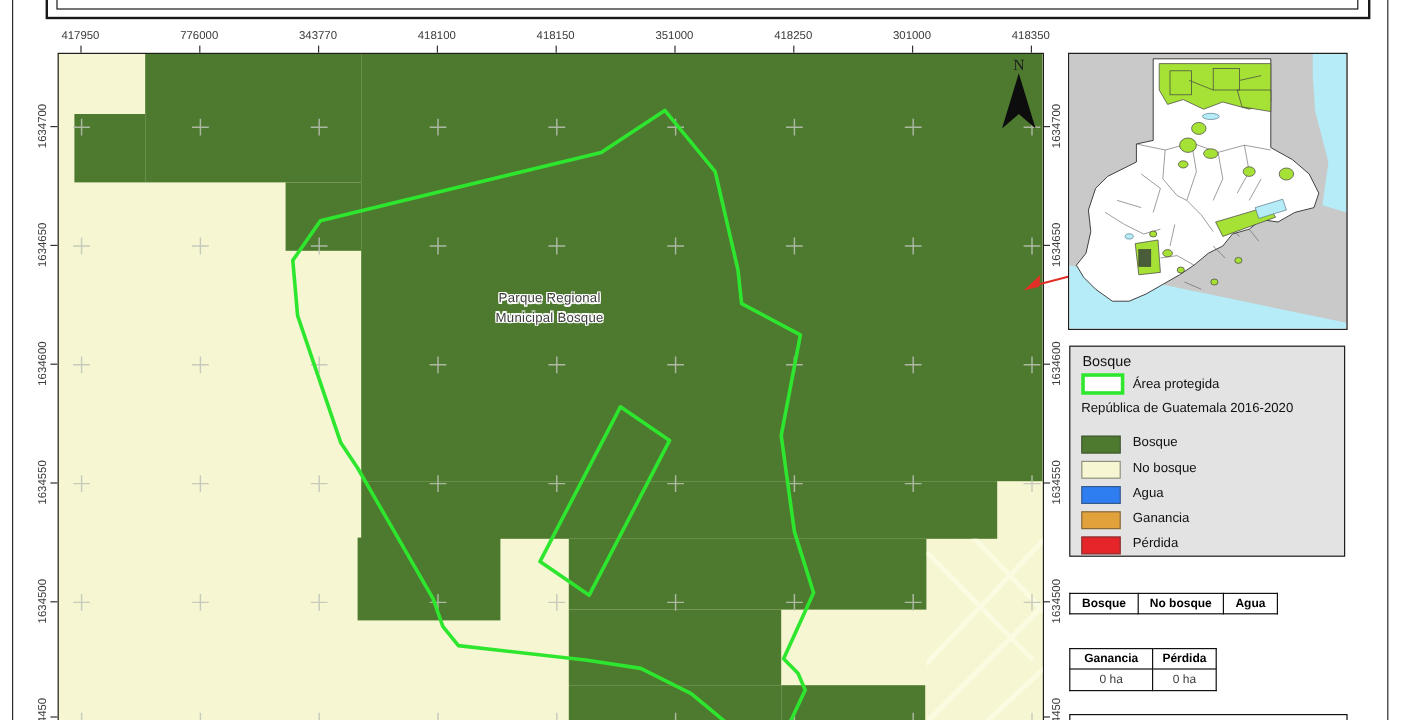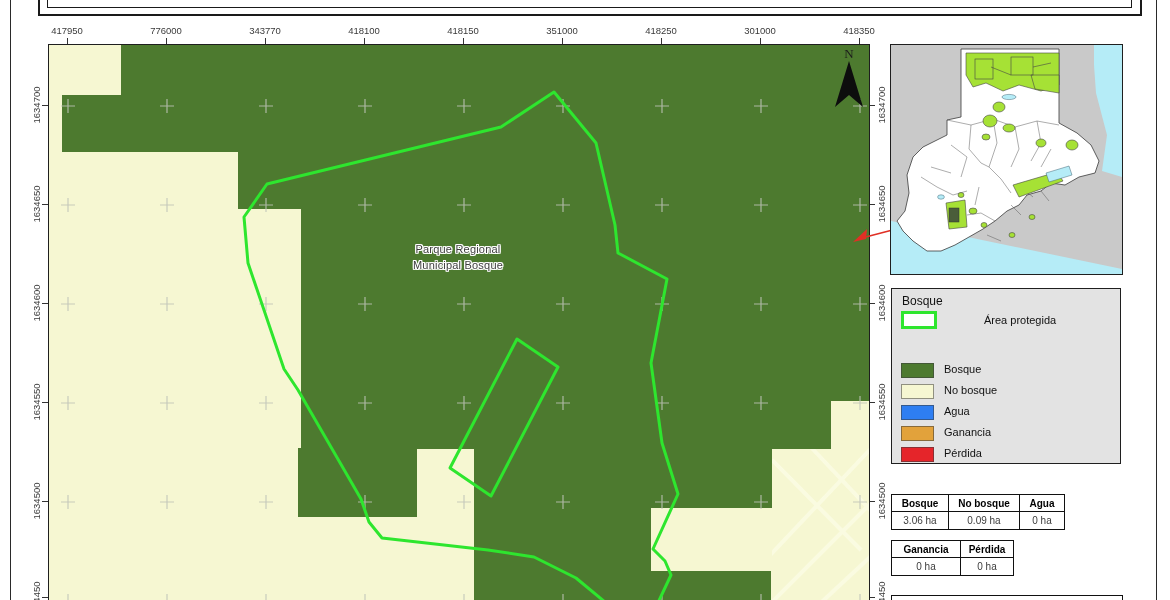--- a/index.html
+++ b/index.html
@@ -23,21 +23,21 @@
   #north-n{position:absolute;left:800px;top:1px;transform:translateX(-50%);
            font-family:"Liberation Serif","DejaVu Serif",serif;font-size:13px;color:#1c1c1c;}
   
   #inset{position:absolute;left:890px;top:44px;width:231px;height:229px;
          border:1.6px solid #1f1f1f;background:#c9c9c9;overflow:hidden;}
   
   #legend{position:absolute;left:891px;top:288px;width:230px;height:176px;
           background:#e3e3e3;border:1.4px solid #1f1f1f;box-sizing:border-box;}
   #legend .lg-title{position:absolute;left:10px;top:5px;font-size:12px;color:#111;}
   .lg-protected-swatch{position:absolute;left:9px;top:22px;width:30px;height:12px;background:#fff;border:3px solid #2ee62e;}
-  .lg-protected-label{position:absolute;left:52px;top:25px;font-size:11px;color:#111;margin-left:40px;}
+  .lg-protected-label{position:absolute;left:52px;top:25px;font-size:11px;color:#111;}
   .lg-subtitle{position:absolute;left:9px;top:44px;font-size:11px;line-height:15px;color:#111;}
   .lg-item{position:absolute;left:9px;width:215px;height:14px;}
   .lg-sw{position:absolute;left:0;top:0;width:31px;height:13px;border:0.5px solid rgba(60,60,60,.55);}
   .lg-lab{position:absolute;left:43px;top:0px;font-size:11px;color:#111;}
   
   .stat-table{position:absolute;border-collapse:collapse;background:#fff;}
   .stat-table td,.stat-table th{border:1px solid #111;font-size:10px;text-align:center;padding:0 4px;}
   .stat-table th{font-weight:bold;color:#000;height:16px;}
   .stat-table td{color:#3c3c3c;height:17px;}
   .stat-table{border:1.5px solid #111;}
@@ -217,20 +217,21 @@
 
     <rect x="58" y="163" width="10" height="14" fill="#4a5d3a" stroke="#333" stroke-width="0.5"></rect>
   </svg>
 </div>
 
 <div id="legend">
   <div class="lg-title">Bosque</div>
   <div class="lg-protected-swatch" style="border-color: rgb(46, 230, 46);"></div>
   <div class="lg-protected-label">Área protegida</div>
   <div class="lg-subtitle">
+    <div>República de Guatemala 2016-2020</div>
   </div>
   <div class="lg-item" style="top:74px">
     <span class="lg-sw" style="background-color: rgb(77, 122, 47);"></span>
     <span class="lg-lab">Bosque</span>
   </div>
   <div class="lg-item" style="top:95px">
     <span class="lg-sw" style="background-color: rgb(246, 247, 210);"></span>
     <span class="lg-lab">No bosque</span>
   </div>
   <div class="lg-item" style="top:116px">
@@ -246,25 +247,20 @@
     <span class="lg-lab">Pérdida</span>
   </div>
 </div>
 
 <table class="stat-table" style="left:891px;top:494px">
   <tbody>
       <tr>
     <th style="width:48px">Bosque</th>
     <th style="width:62px">No bosque</th>
     <th style="width:36px">Agua</th>
-  </tr>
-  <tr>
-    <td>3.06 ha</td>
-    <td>0.09 ha</td>
-    <td>0 ha</td>
   </tr>
 </tbody>
   </table>
 
 <table class="stat-table" style="left:891px;top:540px">
   <tbody>
       <tr>
     <th style="width:60px">Ganancia</th>
     <th style="width:44px">Pérdida</th>
   </tr>

